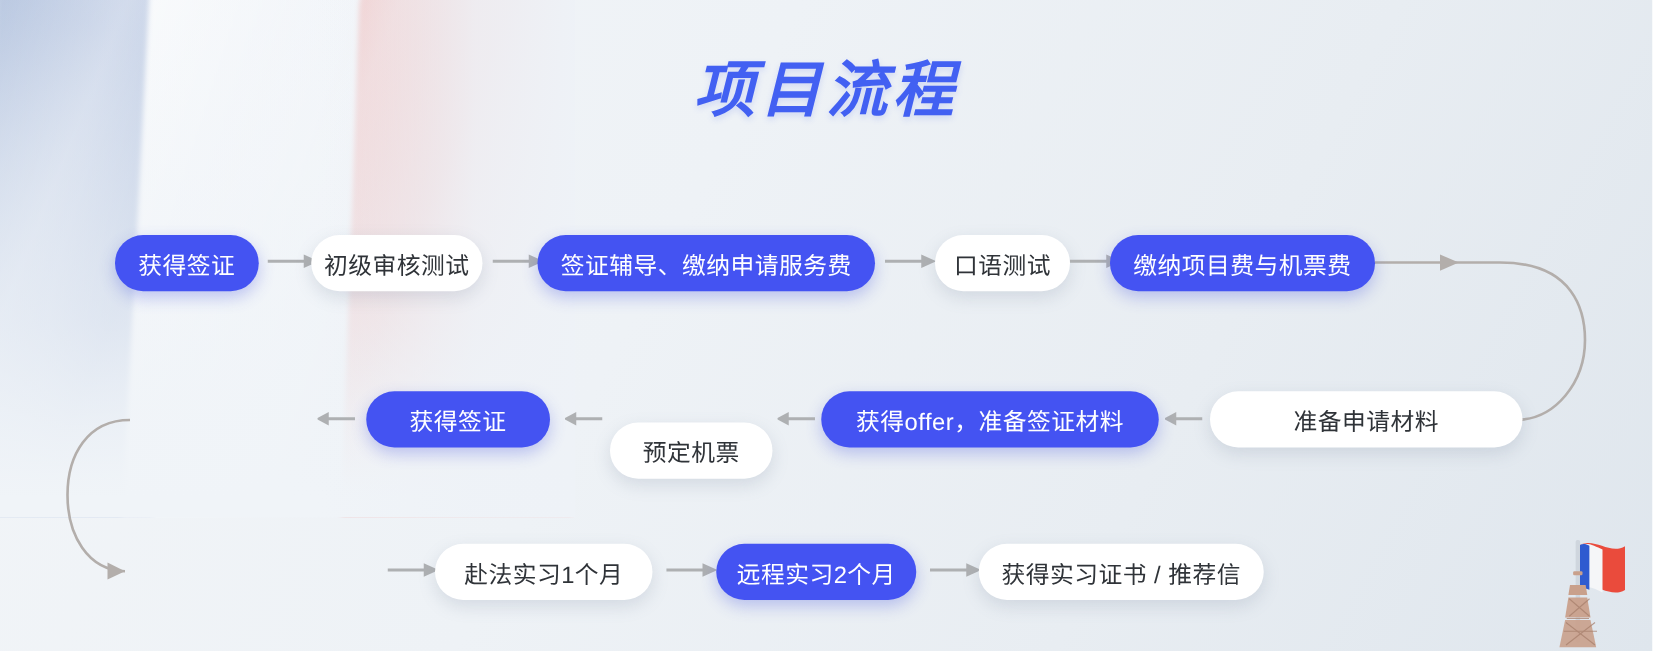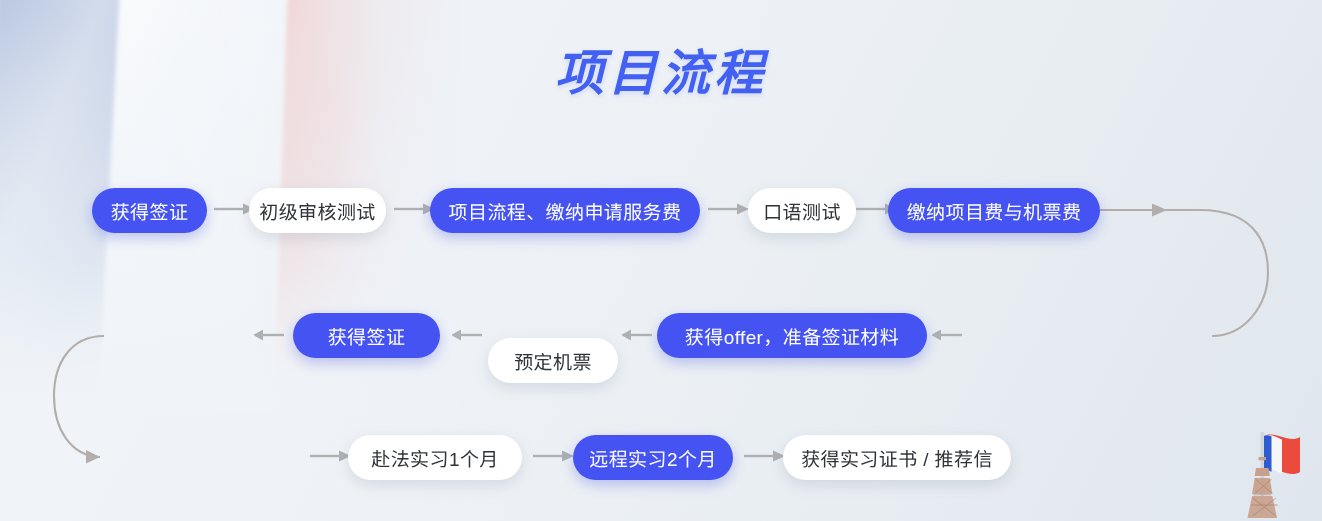--- a/index.html
+++ b/index.html
@@ -200,21 +200,21 @@
   </div>
 
   <div class="arrow" style="left:394px; top:202px; width:44px;">
     <svg width="44" height="14" viewBox="0 0 44 14">
       <line x1="0" y1="7" x2="30" y2="7" stroke="#aeb0b2" stroke-width="2.4"></line>
       <path d="M29,1.6 L41,7 L29,12.4 Z" fill="#aeb0b2"></path>
     </svg>
   </div>
 
   <div class="pill blue" style="left:430px; top:188px; width:270px;">
-    <span>项目流程、缴纳申请服务费</span>
+    <span>签证辅导、缴纳申请服务费</span>
   </div>
 
   <div class="arrow" style="left:708px; top:202px; width:44px;">
     <svg width="44" height="14" viewBox="0 0 44 14">
       <line x1="0" y1="7" x2="30" y2="7" stroke="#aeb0b2" stroke-width="2.4"></line>
       <path d="M29,1.6 L41,7 L29,12.4 Z" fill="#aeb0b2"></path>
     </svg>
   </div>
 
   <div class="pill white" style="left:748px; top:188px; width:108px;text-align:center;">
@@ -225,20 +225,23 @@
     <svg width="44" height="14" viewBox="0 0 44 14">
       <line x1="0" y1="7" x2="30" y2="7" stroke="#aeb0b2" stroke-width="2.4"></line>
       <path d="M29,1.6 L41,7 L29,12.4 Z" fill="#aeb0b2"></path>
     </svg>
   </div>
 
   <div class="pill blue" style="left:888px; top:188px; width:212px;">
     <span>缴纳项目费与机票费</span>
   </div>
 
+  <div class="pill white" style="left:968px; top:313px; width:250px;">
+    <span>准备申请材料</span>
+  </div>
 
   <div class="arrow" style="left:932px; top:328px; width:30px;">
     <svg width="30" height="14" viewBox="0 0 30 14">
       <line x1="30" y1="7" x2="8" y2="7" stroke="#aeb0b2" stroke-width="2.4"></line>
       <path d="M9,1.6 L-1,7 L9,12.4 Z" fill="#aeb0b2"></path>
     </svg>
   </div>
 
   <div class="pill blue" style="left:657px; top:313px; width:270px;">
     <span>获得offer，准备签证材料</span>

